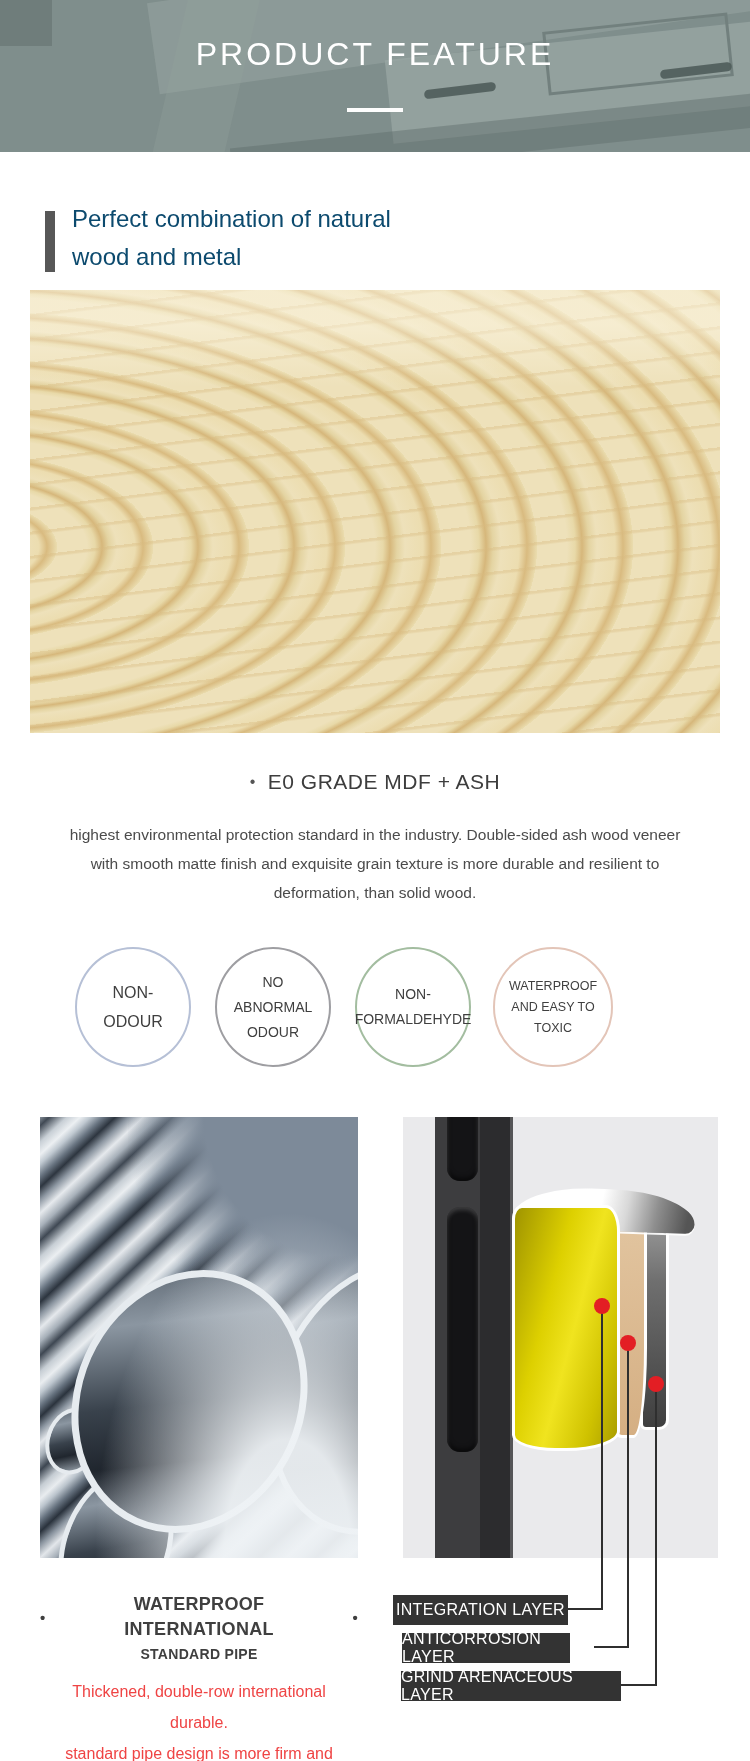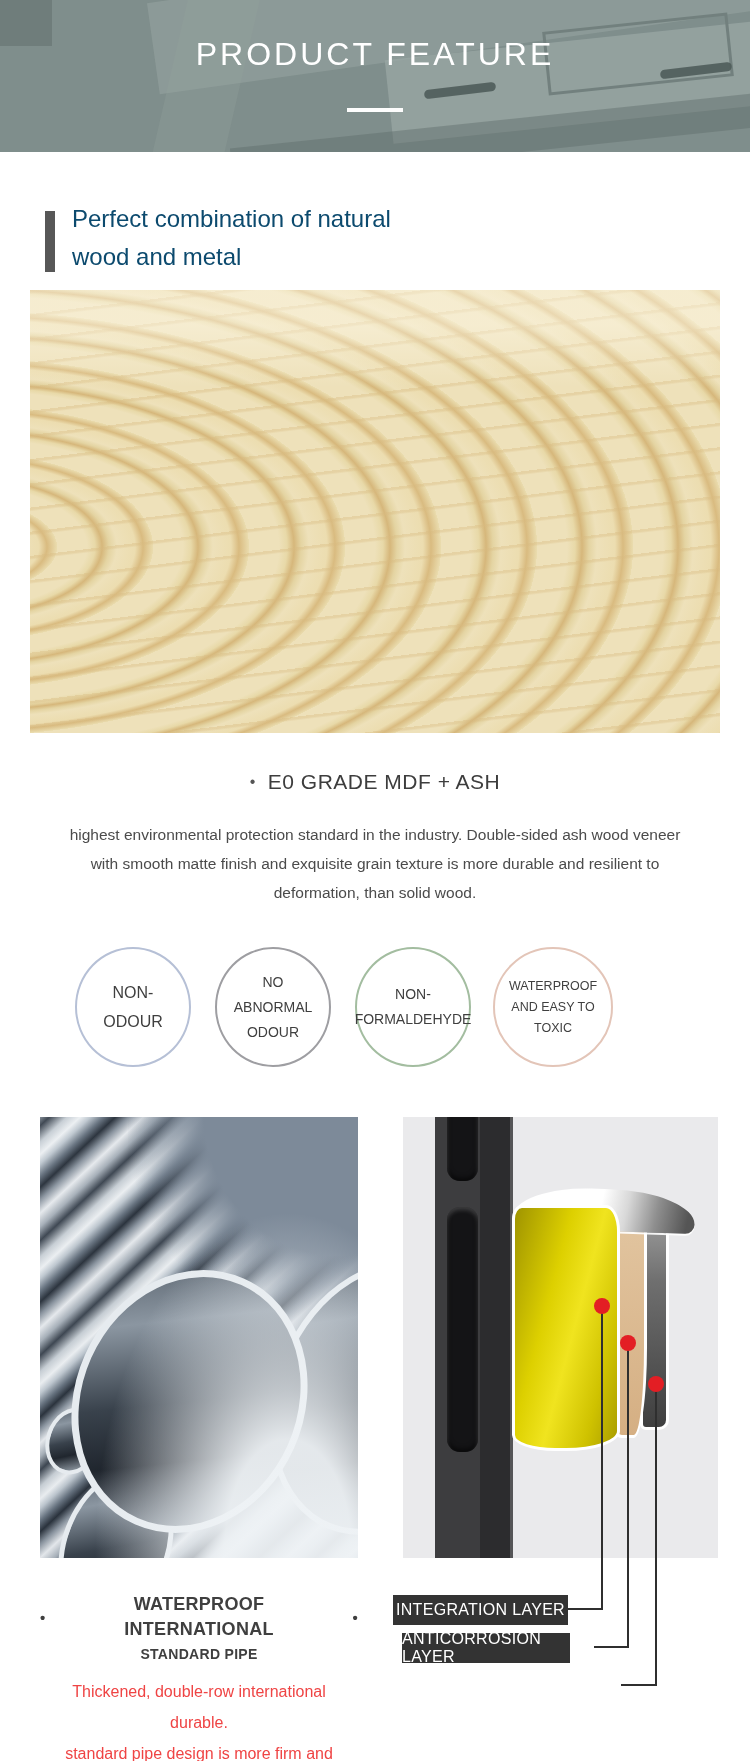--- a/index.html
+++ b/index.html
@@ -211,14 +211,15 @@
     <div class="pipes-h2">STANDARD PIPE</div>
     <div class="pipes-para">
       <div>Thickened, double-row international</div>
       <div>durable.</div>
       <div>standard pipe design is more firm and</div>
     </div>
   </div>
 
   <div class="layer-box lb1" style="background-color: rgb(51, 51, 51);">INTEGRATION LAYER</div>
   <div class="layer-box lb2" style="background-color: rgb(51, 51, 51);">ANTICORROSION LAYER</div>
+  <div class="layer-box lb3" style="background-color: rgb(51, 51, 51);">GRIND ARENACEOUS LAYER</div>
 
 </div>
 
 </body></html>

